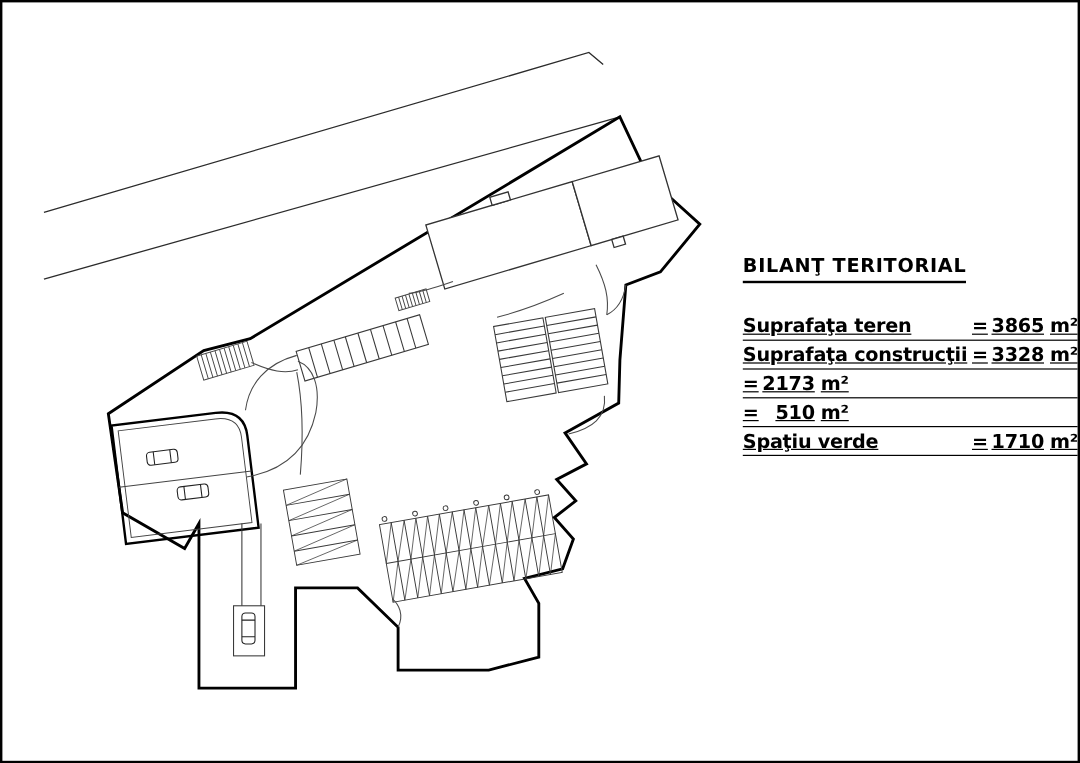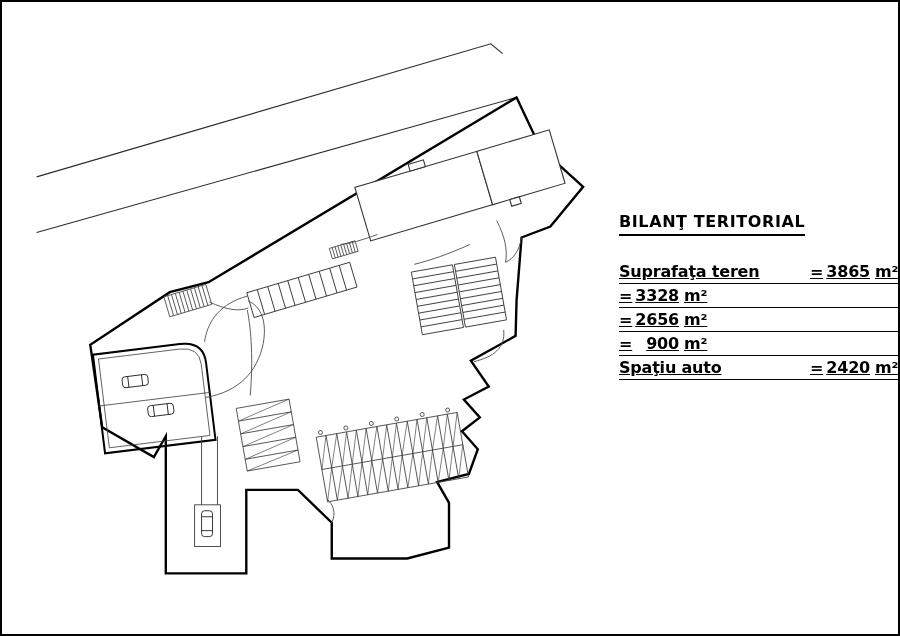--- a/index.html
+++ b/index.html
@@ -154,36 +154,37 @@
     <div class="legend-title">BILANŢ TERITORIAL</div>
 
     <div class="legend-rows">
       <div class="bilant-row">
         <span class="lbl">Suprafaţa teren</span>
         <span class="eq">=</span>
         <span class="num">3865</span>
         <span class="unit">m²</span>
       </div>
       <div class="bilant-row">
+        <span class="lbl">Suprafaţa construcţii</span>
         <span class="eq">=</span>
         <span class="num">3328</span>
         <span class="unit">m²</span>
       </div>
       <div class="bilant-row">
         <span class="eq">=</span>
-        <span class="num">2656</span>
+        <span class="num">2173</span>
         <span class="unit">m²</span>
       </div>
       <div class="bilant-row">
         <span class="eq">=</span>
-        <span class="num">900</span>
+        <span class="num">510</span>
         <span class="unit">m²</span>
       </div>
       <div class="bilant-row">
-        <span class="lbl">Spaţiu auto</span>
+        <span class="lbl">Spaţiu verde</span>
         <span class="eq">=</span>
-        <span class="num">2420</span>
+        <span class="num">1710</span>
         <span class="unit">m²</span>
       </div>
     </div>
   </div>
 
 </div>
 
 </body></html>

